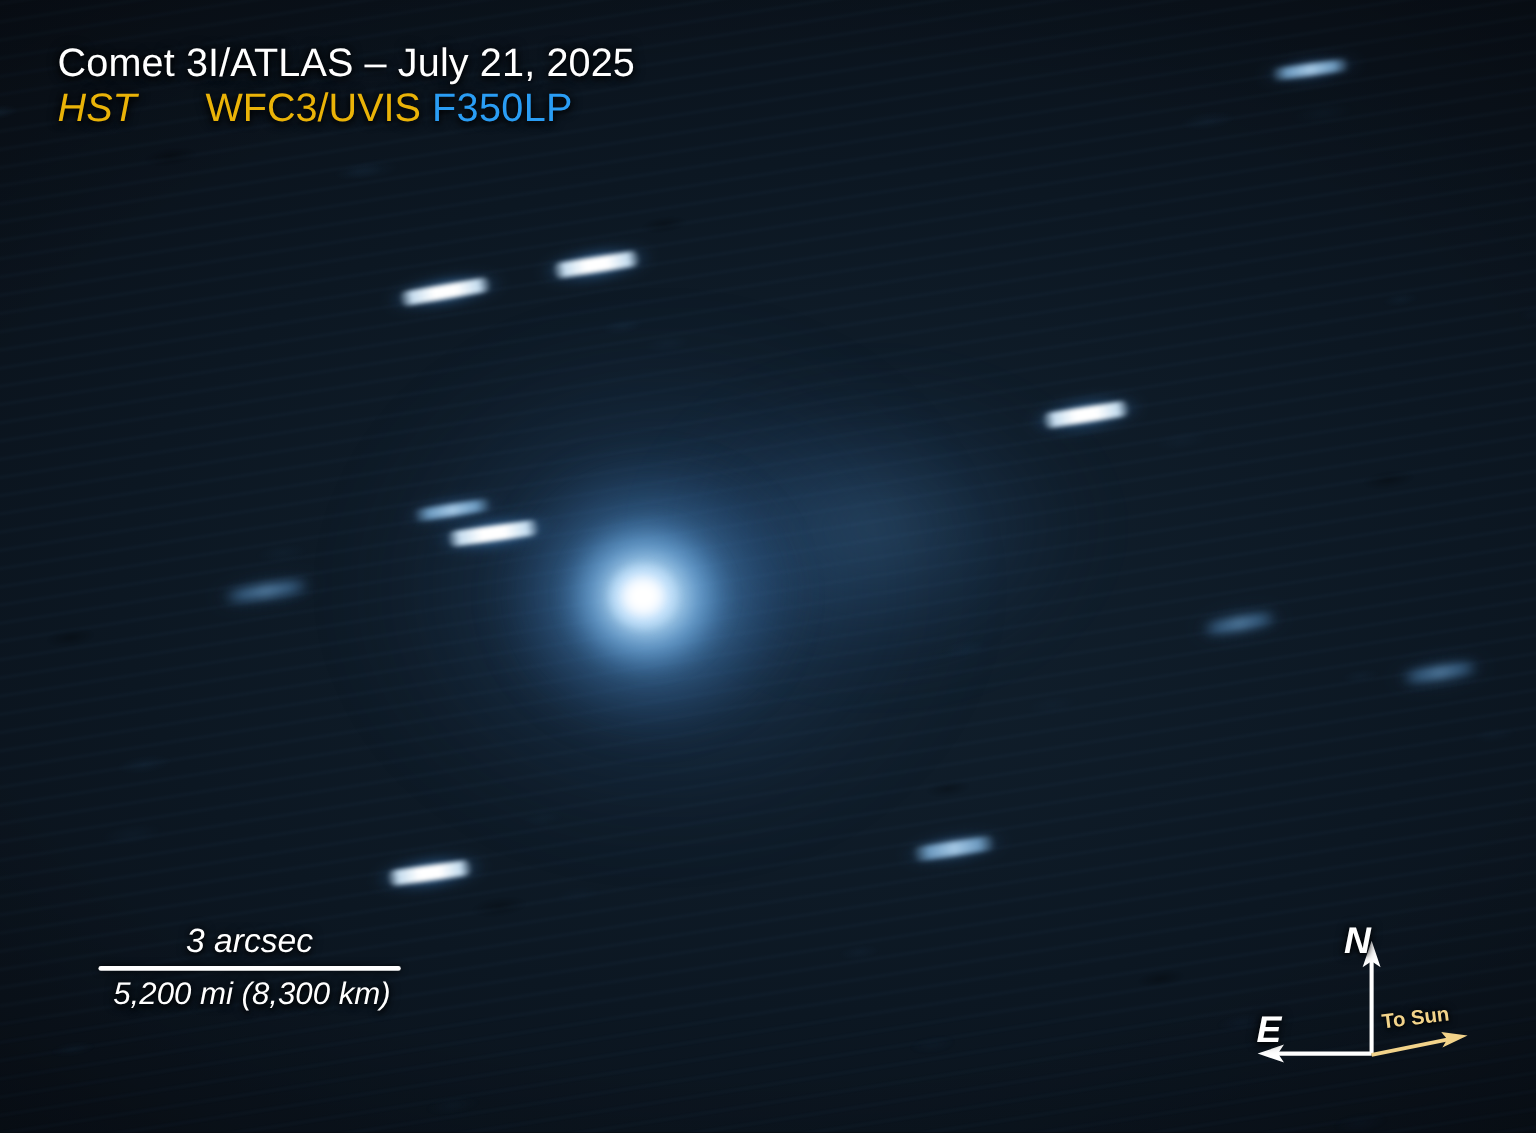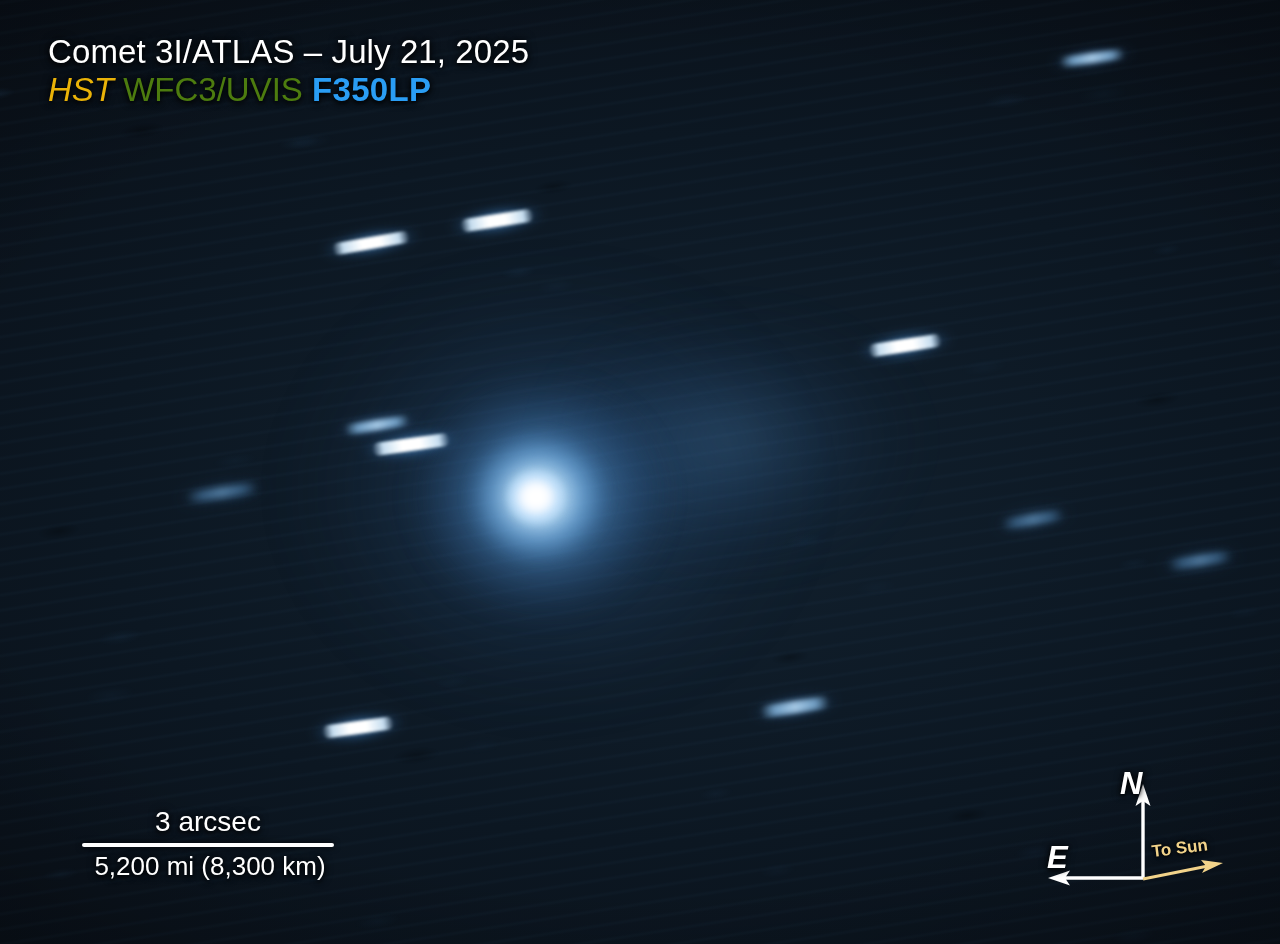--- a/index.html
+++ b/index.html
@@ -181,27 +181,28 @@
     line-height:1.08;
     text-shadow:0 0 10px rgba(0,0,0,.95), 0 2px 5px rgba(0,0,0,.9);
   }
   .title-line1{
     color:#ffffff;font-size:33px;font-weight:400;letter-spacing:.1px;white-space:nowrap;
   }
   .title-line2{
     font-size:33px;font-weight:400;white-space:nowrap;margin-top:2px;
   }
   .hst-italic{color:#eab308;font-style:italic;}
-  .instr{color:#4d7c0f;}
-  .filter-name{font-weight:700;letter-spacing:.3px;}
+  .instr{color:#eab308;margin-left:48px;}
+  .filter-name{font-weight:400;letter-spacing:.3px;}
 
   
   #scalebar{
-    position:absolute;left:40px;top:806px;width:340px;
+    position:absolute;left:40px;top:768px;width:340px;
     text-shadow:0 0 9px rgba(0,0,0,.95), 0 2px 4px rgba(0,0,0,.9);
+    font-style:italic;
   }
   .sb-top{
     color:#ffffff;font-size:28px;text-align:center;width:252px;margin-left:42px;
     white-space:nowrap;
   }
   .sb-line{
     width:252px;height:4px;background:#ffffff;margin:5px 0 4px 42px;border-radius:2px;
     box-shadow:0 0 6px rgba(0,0,0,.9);
   }
   .sb-bottom{

